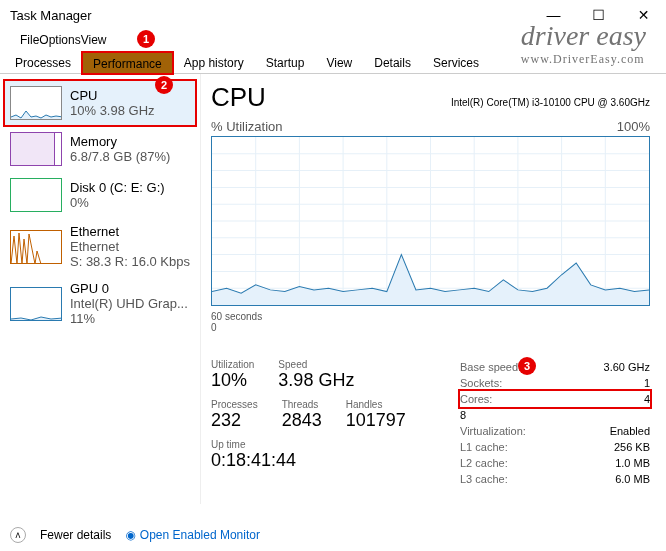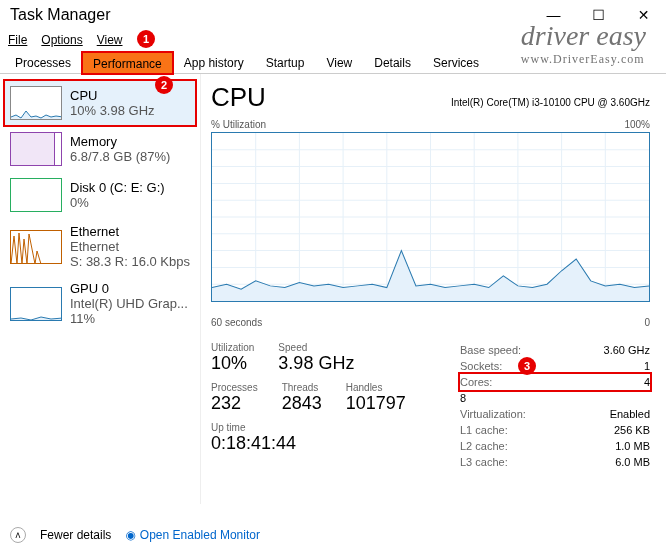--- a/index.html
+++ b/index.html
@@ -1,41 +1,41 @@
 <!DOCTYPE html>
 <html><head>
 <meta charset="utf-8">
 <style>
   * { box-sizing: border-box; margin: 0; padding: 0; }
   body { font-family: "Segoe UI", Arial, sans-serif; font-size: 12px; background: #fff; color: #000; width: 666px; height: 551px; overflow: hidden; position: relative; }
   .titlebar { height: 30px; display: flex; align-items: center; padding: 0 0 0 10px; }
-  .titlebar .title { font-size: 16px; }
+  .titlebar .title { font-size: 13px; }
   .winctrl { margin-left: auto; display: flex; }
   .winctrl span { width: 45px; height: 30px; display: flex; align-items: center; justify-content: center; font-size: 14px; }
-  .menubar { height: 20px; display: flex; align-items: center; padding: 0 8px; gap: 14px; font-size: 12px; text-decoration: underline; }
+  .menubar { height: 20px; display: flex; align-items: center; padding: 0 20px; font-size: 12px; }
   .tabs { display: flex; align-items: flex-end; padding: 0 4px; border-bottom: 1px solid #ccc; height: 24px; gap: 0; }
   .tab { padding: 4px 10px 3px; font-size: 12px; border: 1px solid transparent; border-bottom: none; cursor: pointer; }
-  .tab.active { border-color: #ccc; background: #f97316; position: relative; top: 1px; }
+  .tab.active { border-color: #ccc; background: #a16207; position: relative; top: 1px; }
   .hl-red { outline: 2px solid #e60000; outline-offset: -1px; }
   .annot { position: absolute; width: 18px; height: 18px; border-radius: 50%; background: #e60000; color: #fff; font-size: 11px; font-weight: bold; display: flex; align-items: center; justify-content: center; z-index: 50; }
   .content { display: flex; height: 430px; }
   .sidebar { width: 200px; padding: 6px 4px; overflow: hidden; }
   .side-item { display: flex; align-items: center; gap: 8px; padding: 6px; cursor: pointer; }
   .side-item.selected { background: #e5f1fb; }
   .side-thumb { width: 52px; height: 34px; border: 1px solid #888; background: #fff; position: relative; overflow: hidden; }
   .side-text .t1 { font-size: 13px; }
   .side-text .t2 { font-size: 13px; color: #555; }
   .main { flex: 1; padding: 8px 16px 0 10px; border-left: 1px solid #eee; }
   .hdr { display: flex; align-items: baseline; justify-content: space-between; margin-bottom: 6px; }
   .hdr h1 { font-size: 26px; font-weight: 400; }
   .hdr .sub { font-size: 10px; }
-  .chlabels { display: flex; justify-content: space-between; font-size: 10px; color: #555; margin-bottom: 2px; }
+  .chlabels { display: flex; justify-content: space-between; font-size: 13px; color: #555; margin-bottom: 2px; }
   .chart { width: 100%; height: 170px; border: 1px solid #2a7ab0; background: #fff; }
-  .chtime { display: flex; justify-content: space-between; font-size: 10px; color: #555; margin-top: 12px; }
-  .stats { display: flex; margin-top: 14px; gap: 8px; }
+  .chtime { display: flex; justify-content: space-between; font-size: 10px; color: #555; margin-top: 2px; flex-direction: column; }
+  .stats { display: flex; margin-top: 26px; gap: 8px; }
   .stcol { flex: 1; }
   .stblock { margin-bottom: 8px; }
   .stlabel { font-size: 10px; color: #666; }
   .stval { font-size: 18px; }
   .kv { display: flex; justify-content: space-between; font-size: 11px; line-height: 16px; width: 190px; }
   .kv .k { color: #666; }
   .footer { position: absolute; bottom: 8px; left: 10px; display: flex; align-items: center; gap: 14px; font-size: 12px; }
   .footer .chev { width: 16px; height: 16px; border: 1px solid #aaa; border-radius: 50%; display: flex; align-items: center; justify-content: center; font-size: 10px; }
   .footer .link { color: #0066cc; display: flex; align-items: center; gap: 4px; }
   .watermark { position: absolute; top: 20px; right: 20px; font-style: italic; color: #737373; font-size: 28px; pointer-events: none; font-family: Georgia, serif; }

